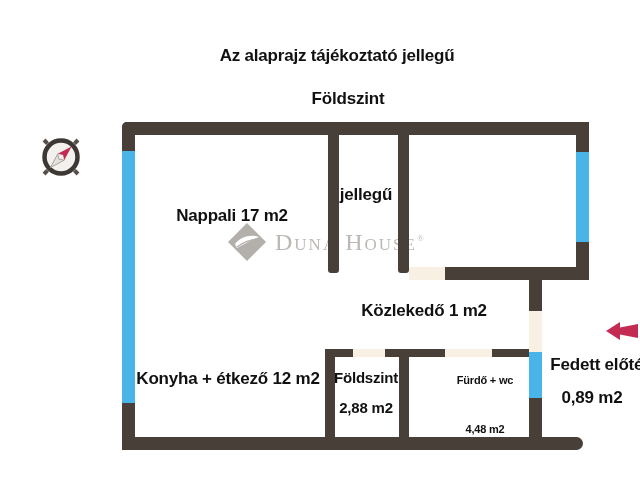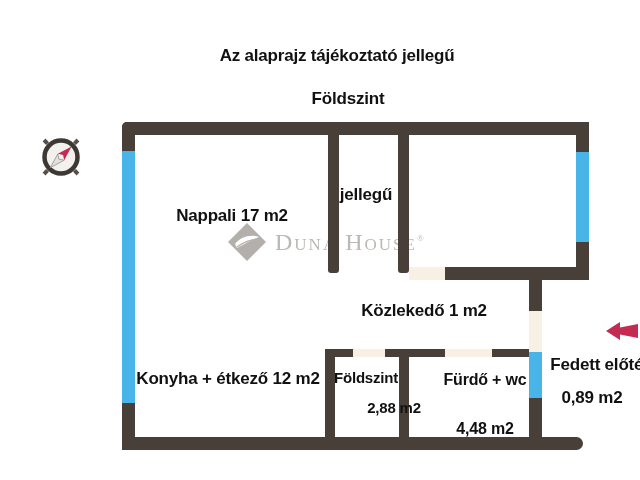--- a/index.html
+++ b/index.html
@@ -10,21 +10,21 @@
   }
   .wall{position:absolute;background:var(--wall,#483F38);z-index:2;}
   .win{position:absolute;background:var(--window,#48B4E8);z-index:3;}
   .gap{position:absolute;background:var(--door-gap,#F8F1E3);z-index:3;}
   .lbl{
     position:absolute;z-index:4;transform:translate(-50%,-50%);
     font-weight:bold;color:var(--text,#111);white-space:nowrap;
     font-size:17px;letter-spacing:-0.2px;
   }
   .lbl.small{font-size:15px;}
-  .lbl.mid{font-size:16px;padding-left:32px;}
+  .lbl.mid{font-size:11px;padding-left:32px;}
   .watermark{
     position:absolute;z-index:1;display:flex;align-items:center;gap:8px;
     left:227px;top:222px;
   }
   .wm-text{
     font-family:"Liberation Serif","DejaVu Serif",serif;
     font-variant:small-caps;text-transform:capitalize;
     color:var(--watermark-text,#bcb9b4);font-size:24px;letter-spacing:2px;
     line-height:1;
   }
@@ -71,21 +71,21 @@
   <div class="wall" style="left:385px;top:349px;width:60px;height:8px;"></div>
   <div class="gap" style="left:445px;top:349px;width:47px;height:8px;"></div>
   <div class="wall" style="left:492px;top:349px;width:37px;height:8px;"></div>
   <div class="wall" style="left:399px;top:349px;width:10px;height:101px;"></div>
 
   <div class="lbl" style="left:232px;top:216px;text-align:right;">Nappali 17 m2</div>
   <div class="lbl" style="left:366px;top:195px;">jellegű</div>
   <div class="lbl" style="left:424px;top:311px;">Közlekedő 1 m2</div>
   <div class="lbl" style="left:228px;top:379px;">Konyha + étkező 12 m2</div>
   <div class="lbl small" style="left:366px;top:377px;">Földszint</div>
-  <div class="lbl small" style="left:366px;top:407px;margin-left:28px;">2,88 m2</div>
+  <div class="lbl small" style="left:366px;top:407px;">2,88 m2</div>
   <div class="lbl mid" style="left:469px;top:380px;">Fürdő + wc</div>
   <div class="lbl mid" style="left:469px;top:429px;">4,48 m2</div>
   <div class="lbl" style="left:600px;top:365px;">Fedett előtér</div>
   <div class="lbl" style="left:592px;top:398px;">0,89 m2</div>
 
   <svg class="icon-abs" style="left:36px;top:132px;" width="50" height="50" viewBox="0 0 50 50">
     <g transform="rotate(45 25 25)">
       <rect x="23" y="1" width="4" height="5" fill="#56504a"></rect>
       <rect x="23" y="44" width="4" height="5" fill="#56504a"></rect>
       <rect x="1" y="23" width="5" height="4" fill="#56504a"></rect>

